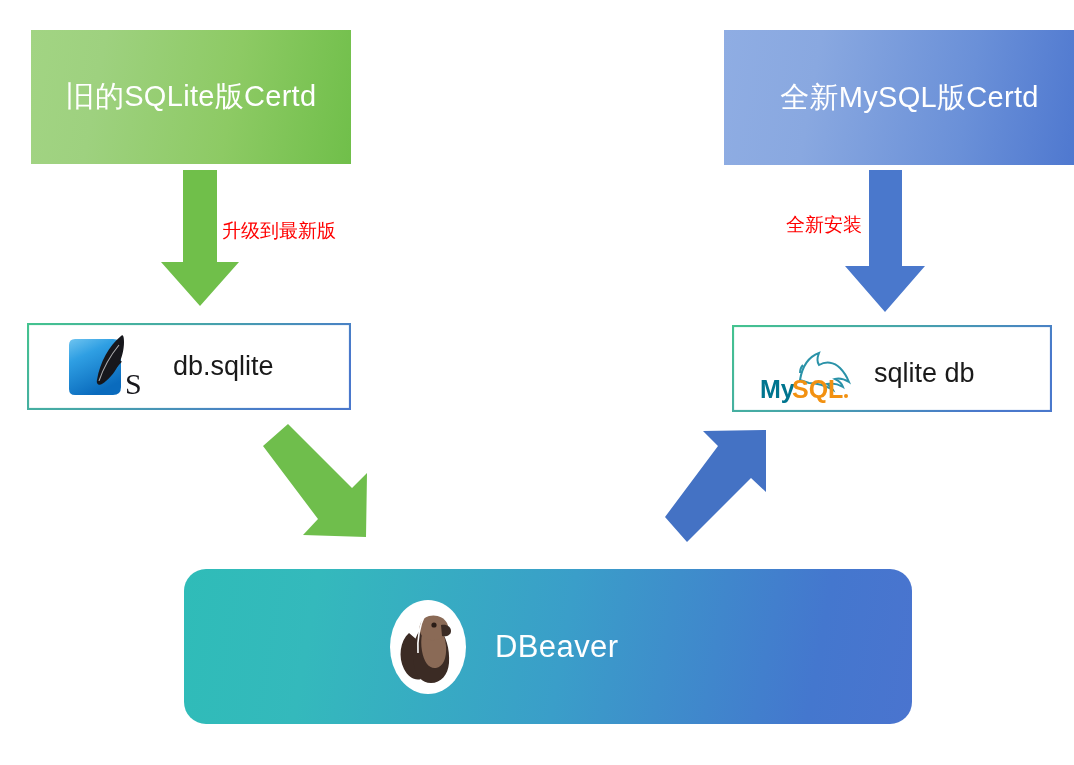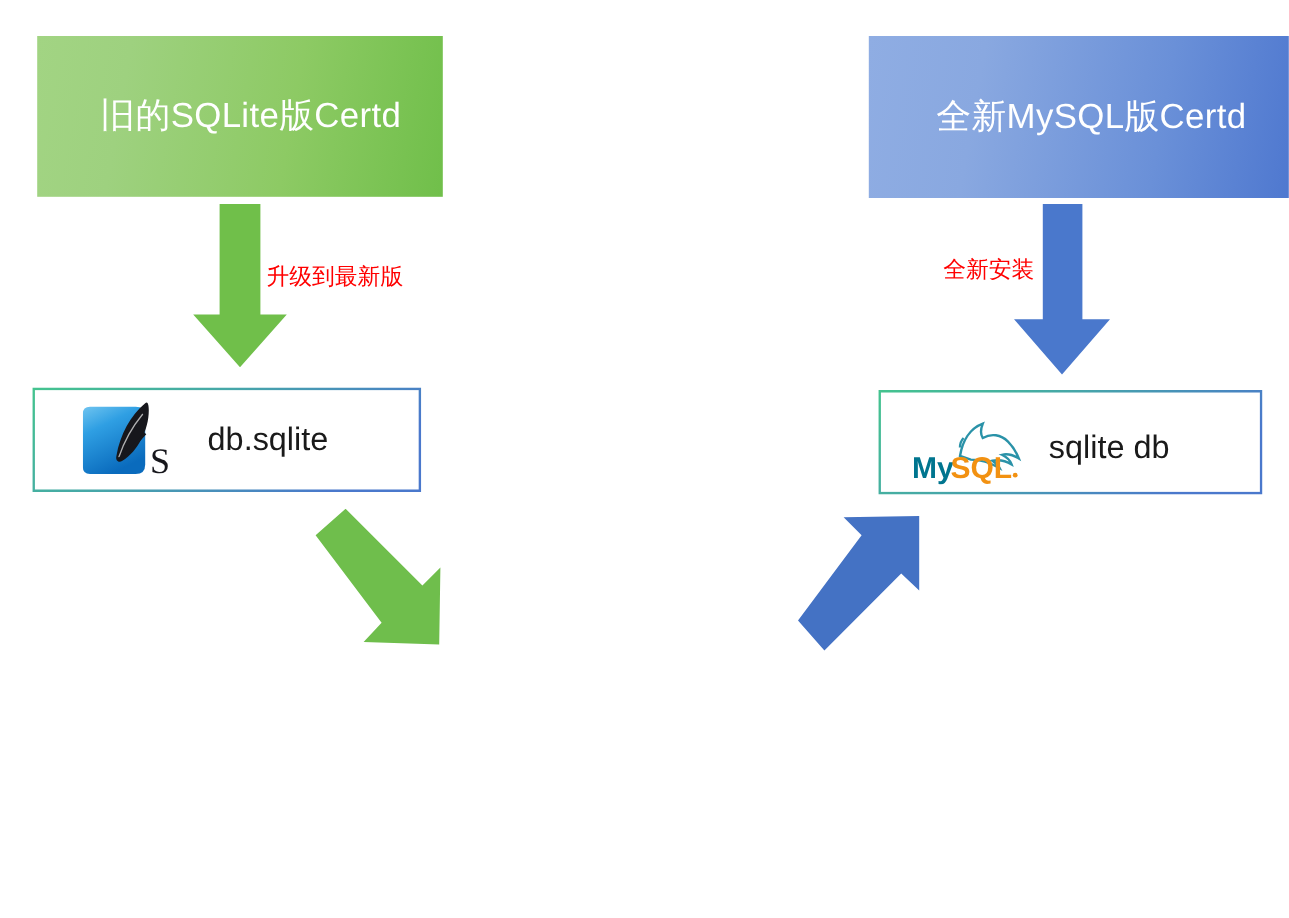--- a/index.html
+++ b/index.html
@@ -30,21 +30,20 @@
     color: #ffffff;
     font-size: 29px;
     letter-spacing: 0.3px;
     font-weight: 400;
     white-space: nowrap;
   }
   #green-banner {
     left: 31px; top: 30px;
     width: 320px; height: 134px;
     background: linear-gradient(100deg, #a2d483 0%, #9ed17f 22%, #8dca64 62%, #70bf4a 100%);
-    padding-left: 18px;
   }
   #blue-banner {
     left: 724px; top: 30px;
     width: 371px; height: 135px;
     background: linear-gradient(100deg, #8fadE3 0%, #89a8e0 25%, #6a90d8 65%, #4a74ce 100%);
   }
 
   
   .red-label {
     position: absolute;
@@ -207,14 +206,39 @@
   </div>
 
   <svg class="d-arrow" style="left:248px; top:424px;" width="140" height="125" viewBox="0 0 140 125">
     <polygon fill="#6fbe4c" points="15,22 40,0 104,64 119,49 118,113 55,111 70,95"></polygon>
   </svg>
 
   <svg class="d-arrow" style="left:665px; top:428px;" width="135" height="125" viewBox="0 0 135 125">
     <polygon fill="#4472c4" points="0,89 22,114 86,50 101,64 101,2 38,3 53,18"></polygon>
   </svg>
 
+  <div id="dbeaver-panel">
+    <div id="dbeaver-logo-wrap">
+      <svg width="78" height="96" viewBox="0 0 78 96">
+        <ellipse cx="39" cy="48" rx="38" ry="47" fill="#ffffff"></ellipse>
+
+        <path d="M20,34 C11,42 9,58 15,70 C19,78 26,82 32,80 C26,70 24,54 27,40 Z" fill="#3b2b24"></path>
+
+        <path d="M34,28 C25,36 22,52 25,66 C27,77 33,84 42,84 C52,84 59,76 60,64
+                 C61,50 57,36 49,28 Z" fill="#3b2b24"></path>
+
+        <path d="M40,22 C33,28 31,40 33,52 C35,63 40,70 47,69 C54,68 58,59 57,47
+                 C56,34 50,23 44,21 Z" fill="#8a6a56"></path>
+
+        <path d="M40,17 C33,19 29,26 31,33 C33,40 42,43 50,40 C58,37 61,30 58,24
+                 C55,18 47,15 40,17 Z" fill="#8a6a56"></path>
+
+        <path d="M52,26 C58,25 62,28 62,32 C62,36 58,38 53,37 Z" fill="#3b2b24"></path>
+
+        <circle cx="45" cy="26" r="2.6" fill="#2a1d17"></circle>
+
+        <path d="M35,18 C31,26 28,40 29,54" stroke="#ffffff" stroke-width="1.6" fill="none"></path>
+      </svg>
+    </div>
+    <div id="dbeaver-name">DBeaver</div>
+  </div>
 
 </div>
 
 </body></html>

